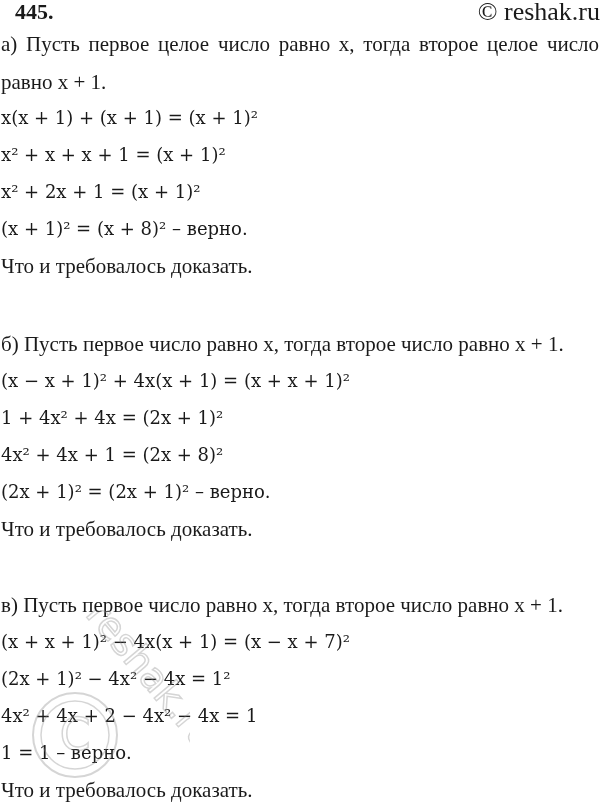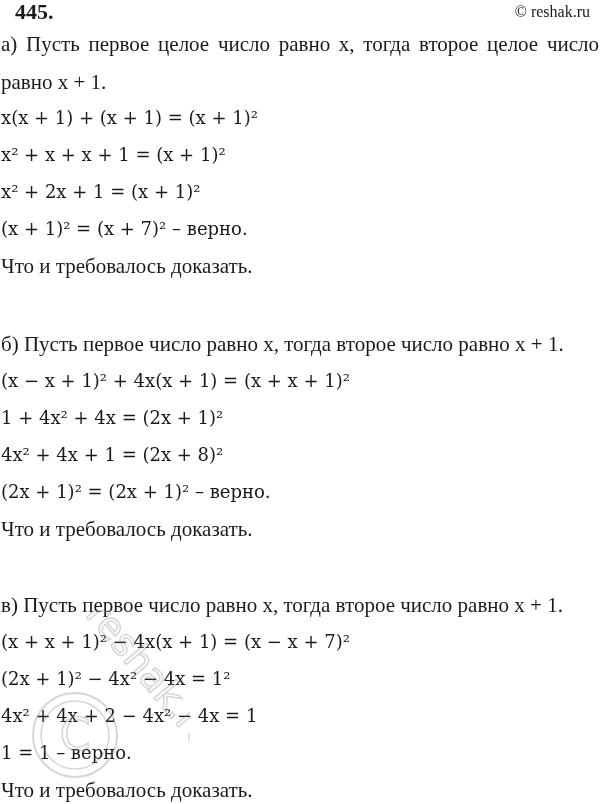--- a/index.html
+++ b/index.html
@@ -10,41 +10,41 @@
   .line {
     position: absolute; left: 1px; white-space: nowrap;
     font-size: 21px; line-height: 24px;
   }
   .math { font-family: "DejaVu Serif", serif; font-size: 18px; }
   .header-num {
     position: absolute; left: 1px; top: 0px; font-weight: bold;
     font-size: 22px; line-height: 24px; margin-left: 14px;
   }
   .header-site {
-    position: absolute; right: 12px; top: 0px; font-size: 16px; line-height: 24px; margin-left: 28px;
+    position: absolute; right: 2px; top: 0px; font-size: 26px; line-height: 24px; margin-left: 28px;
   }
   .justify { width: 598px; text-align: justify; text-align-last: justify; }
   .watermark {
     position: absolute; left: 20px; top: 610px; width: 170px; height: 190px;
     pointer-events: none; opacity: 0.35;
   }
 </style>
 </head>
 <body>
 
 <div class="header-num">445.</div>
 <div class="header-site">© reshak.ru</div>
 
 <div>
   <div class="line justify" style="top:32px">а) Пусть первое целое число равно x, тогда второе целое число</div>
   <div class="line" style="top:70px">равно x + 1.</div>
   <div class="line math" style="top:106px">x(x + 1) + (x + 1) = (x + 1)²</div>
   <div class="line math" style="top:143px">x² + x + x + 1 = (x + 1)²</div>
   <div class="line math" style="top:180px">x² + 2x + 1 = (x + 1)²</div>
-  <div class="line math" style="top:217px">(x + 1)² = (x + 7)² – верно.</div>
+  <div class="line math" style="top:217px">(x + 1)² = (x + 8)² – верно.</div>
   <div class="line" style="top:254px">Что и требовалось доказать.</div>
 </div>
 
 <div>
   <div class="line" style="top:332px">б) Пусть первое число равно x, тогда второе число равно x + 1.</div>
   <div class="line math" style="top:369px">(x − x + 1)² + 4x(x + 1) = (x + x + 1)²</div>
   <div class="line math" style="top:406px">1 + 4x² + 4x = (2x + 1)²</div>
   <div class="line math" style="top:443px">4x² + 4x + 1 = (2x + 8)²</div>
   <div class="line math" style="top:480px">(2x + 1)² = (2x + 1)² – верно.</div>
   <div class="line" style="top:517px">Что и требовалось доказать.</div>

